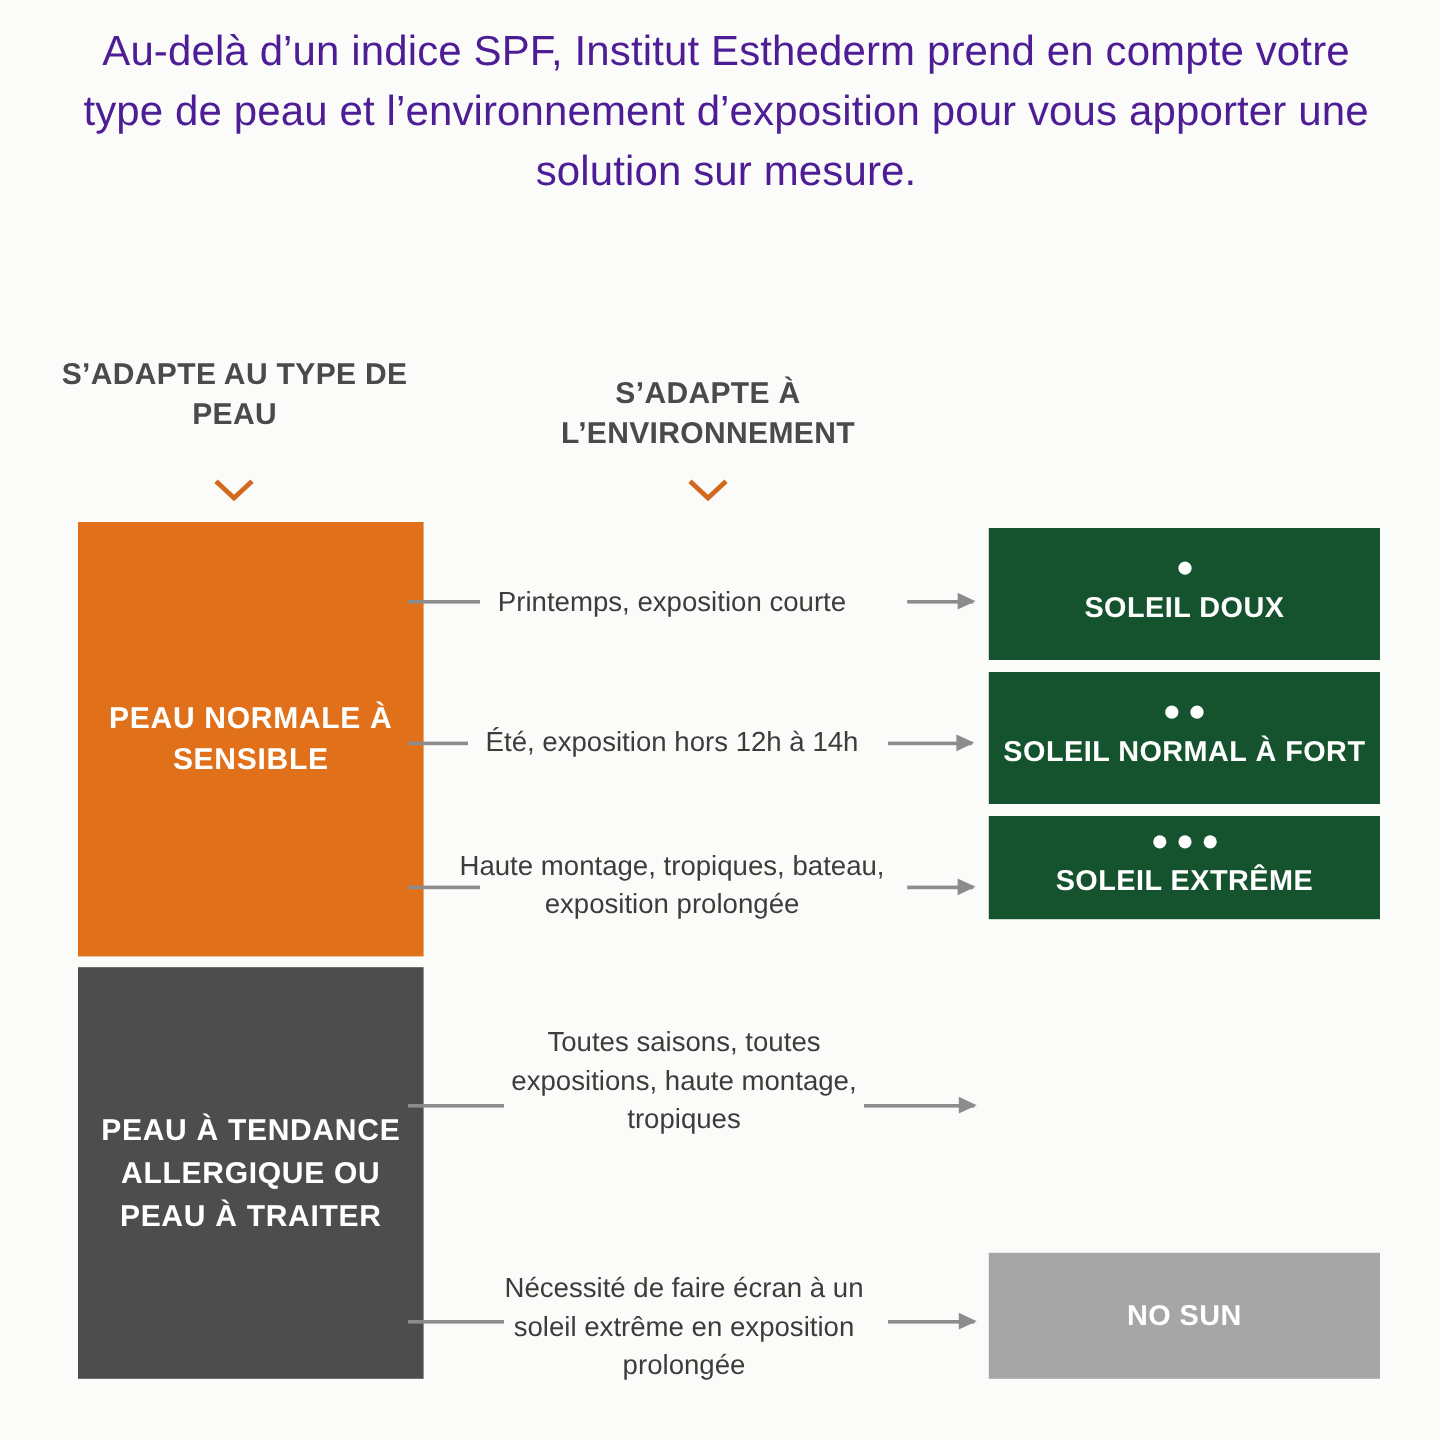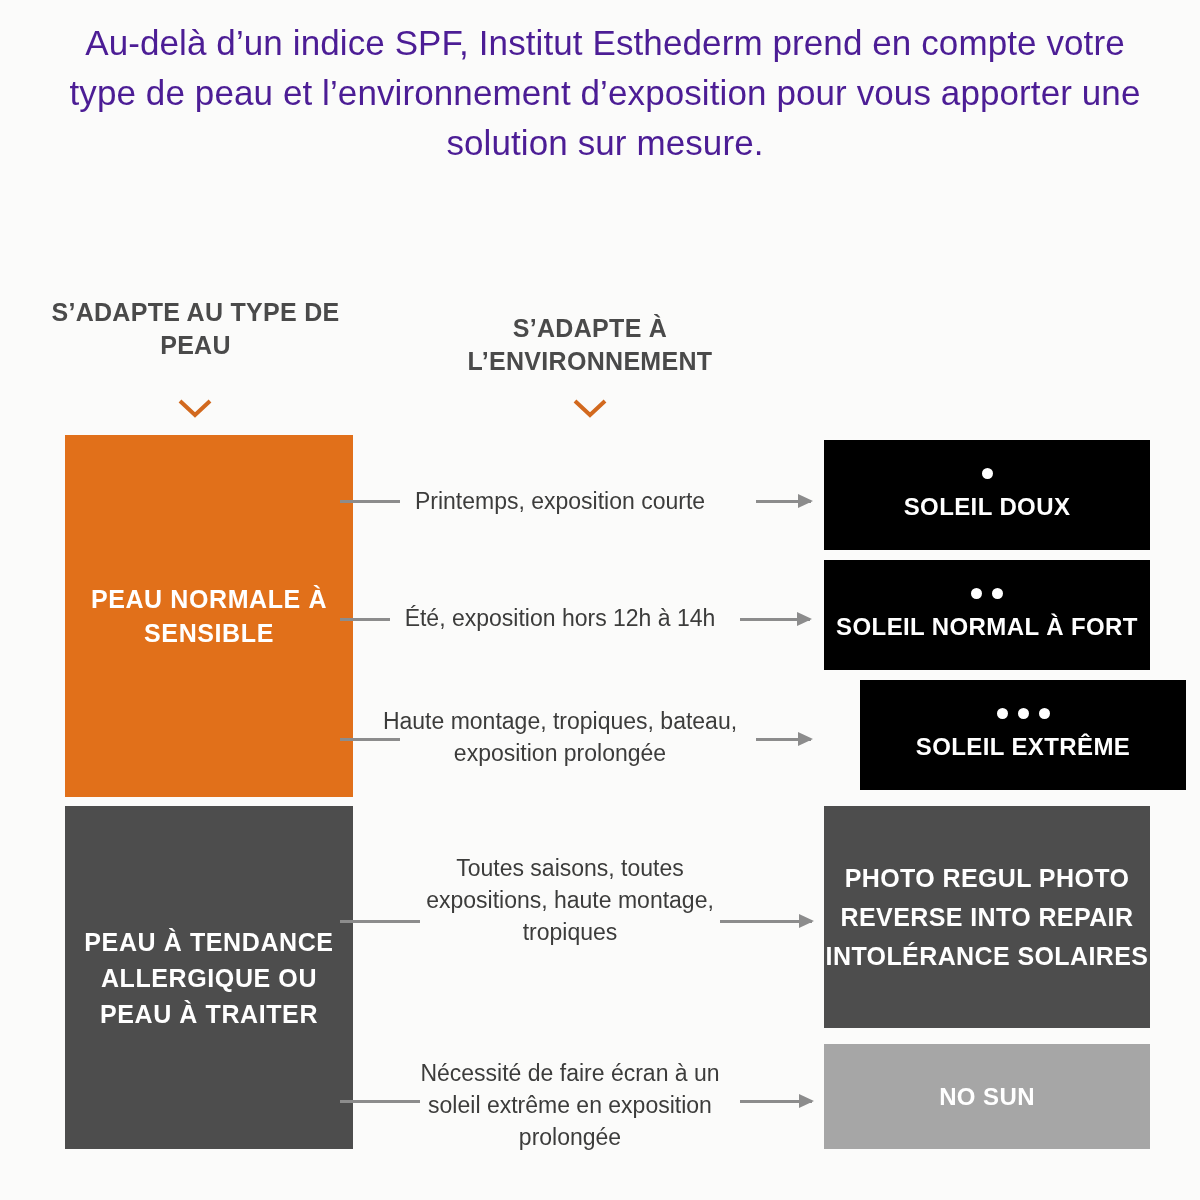--- a/index.html
+++ b/index.html
@@ -132,27 +132,27 @@
     width: 326px;
     display: flex;
     flex-direction: column;
     align-items: center;
     justify-content: center;
     color: #ffffff;
     text-align: center;
     font-weight: 700;
     letter-spacing: 0.4px;
   }
-  .res-box.orange { background: #000000; }
+  .res-box.orange { background: #14532d; }
   .res-box.dark   { background: #4d4d4d; }
   .res-box.grey   { background: #a6a6a6; }
 
   .r1 { top: 440px; height: 110px; }
   .r2 { top: 560px; height: 110px; }
-  .r3 { top: 680px; height: 110px; margin-left: 36px; }
+  .r3 { top: 680px; height: 86px; }
   .r4 { top: 806px; height: 222px; }
   .r5 { top: 1044px; height: 105px; }
 
   .res-label { font-size: 24px; line-height: 32px; }
   .res-box.dark .res-label { font-size: 25px; line-height: 39px; }
   .res-box.grey .res-label { font-size: 24px; }
 
   .dots {
     display: flex;
     gap: 10px;
@@ -228,21 +228,18 @@
 
   <div class="res-box orange r3">
     <div class="dots">
       <span class="dot"></span>
       <span class="dot"></span>
       <span class="dot"></span>
     </div>
     <div class="res-label">SOLEIL EXTRÊME</div>
   </div>
 
-  <div class="res-box dark r4">
-    <div class="res-label">PHOTO REGUL PHOTO REVERSE INTO REPAIR INTOLÉRANCE SOLAIRES</div>
-  </div>
 
   <div class="res-box grey r5">
     <div class="res-label">NO SUN</div>
   </div>
 
 </div>
 
 </body></html>

